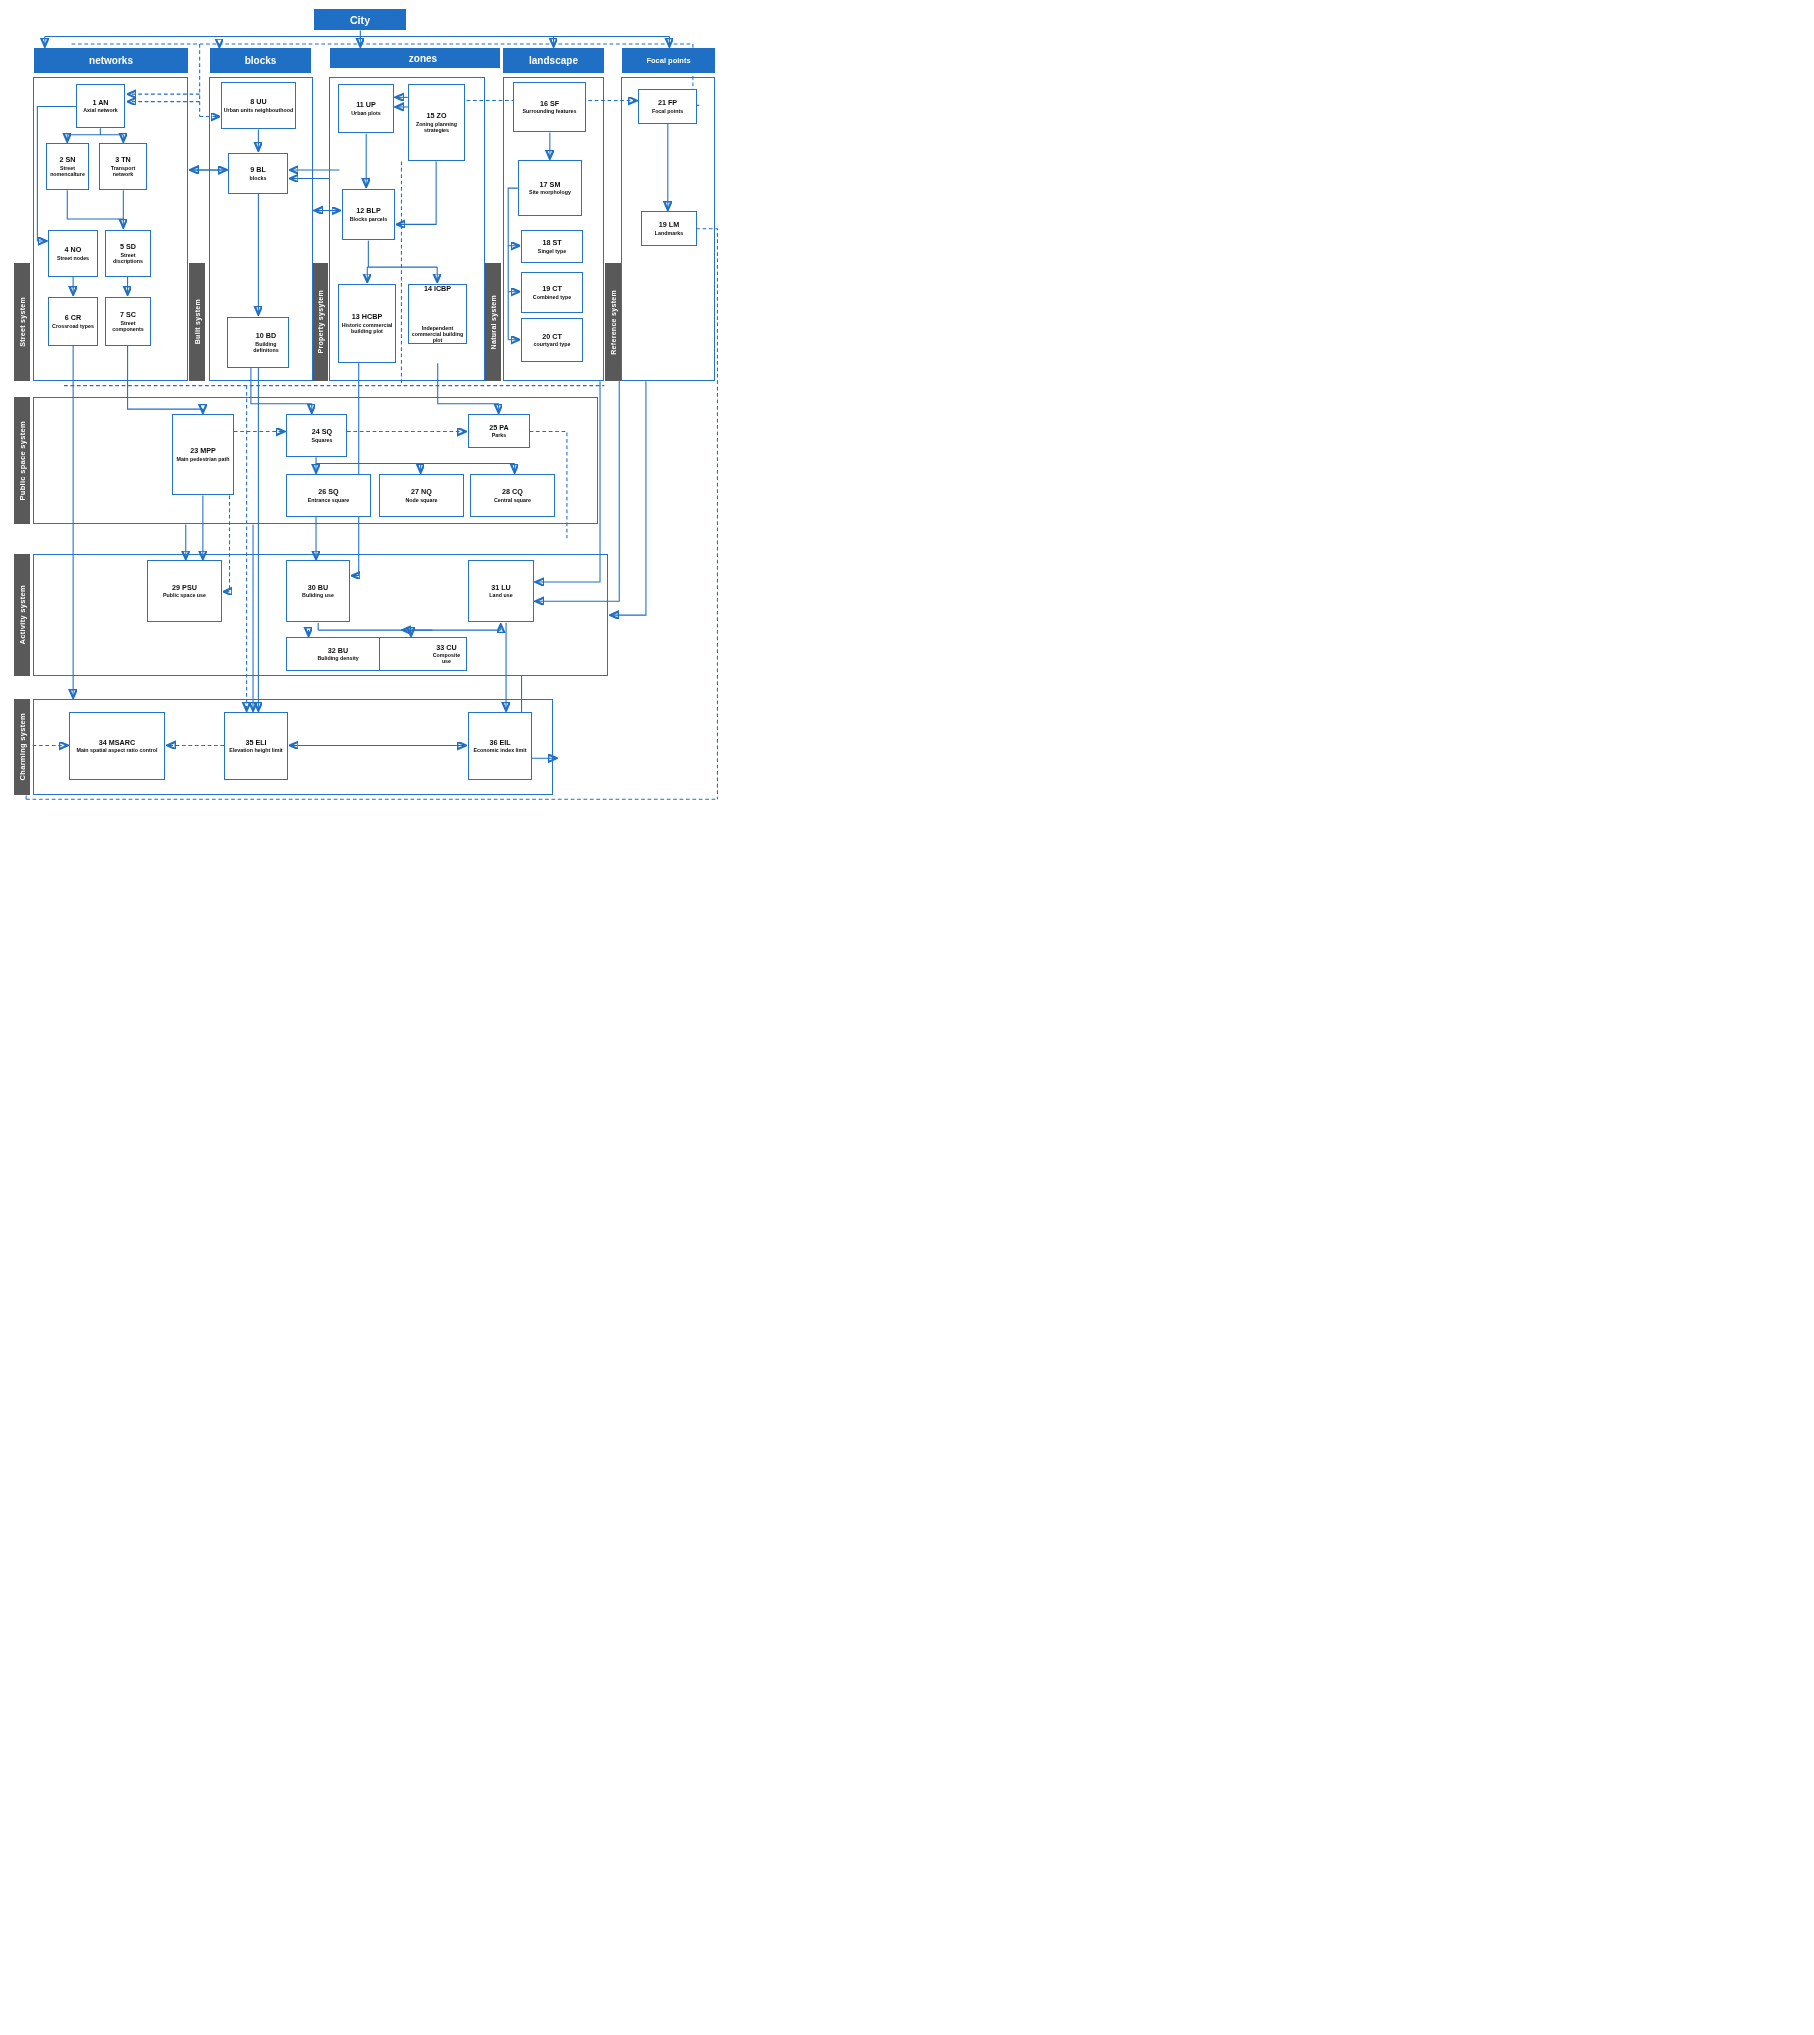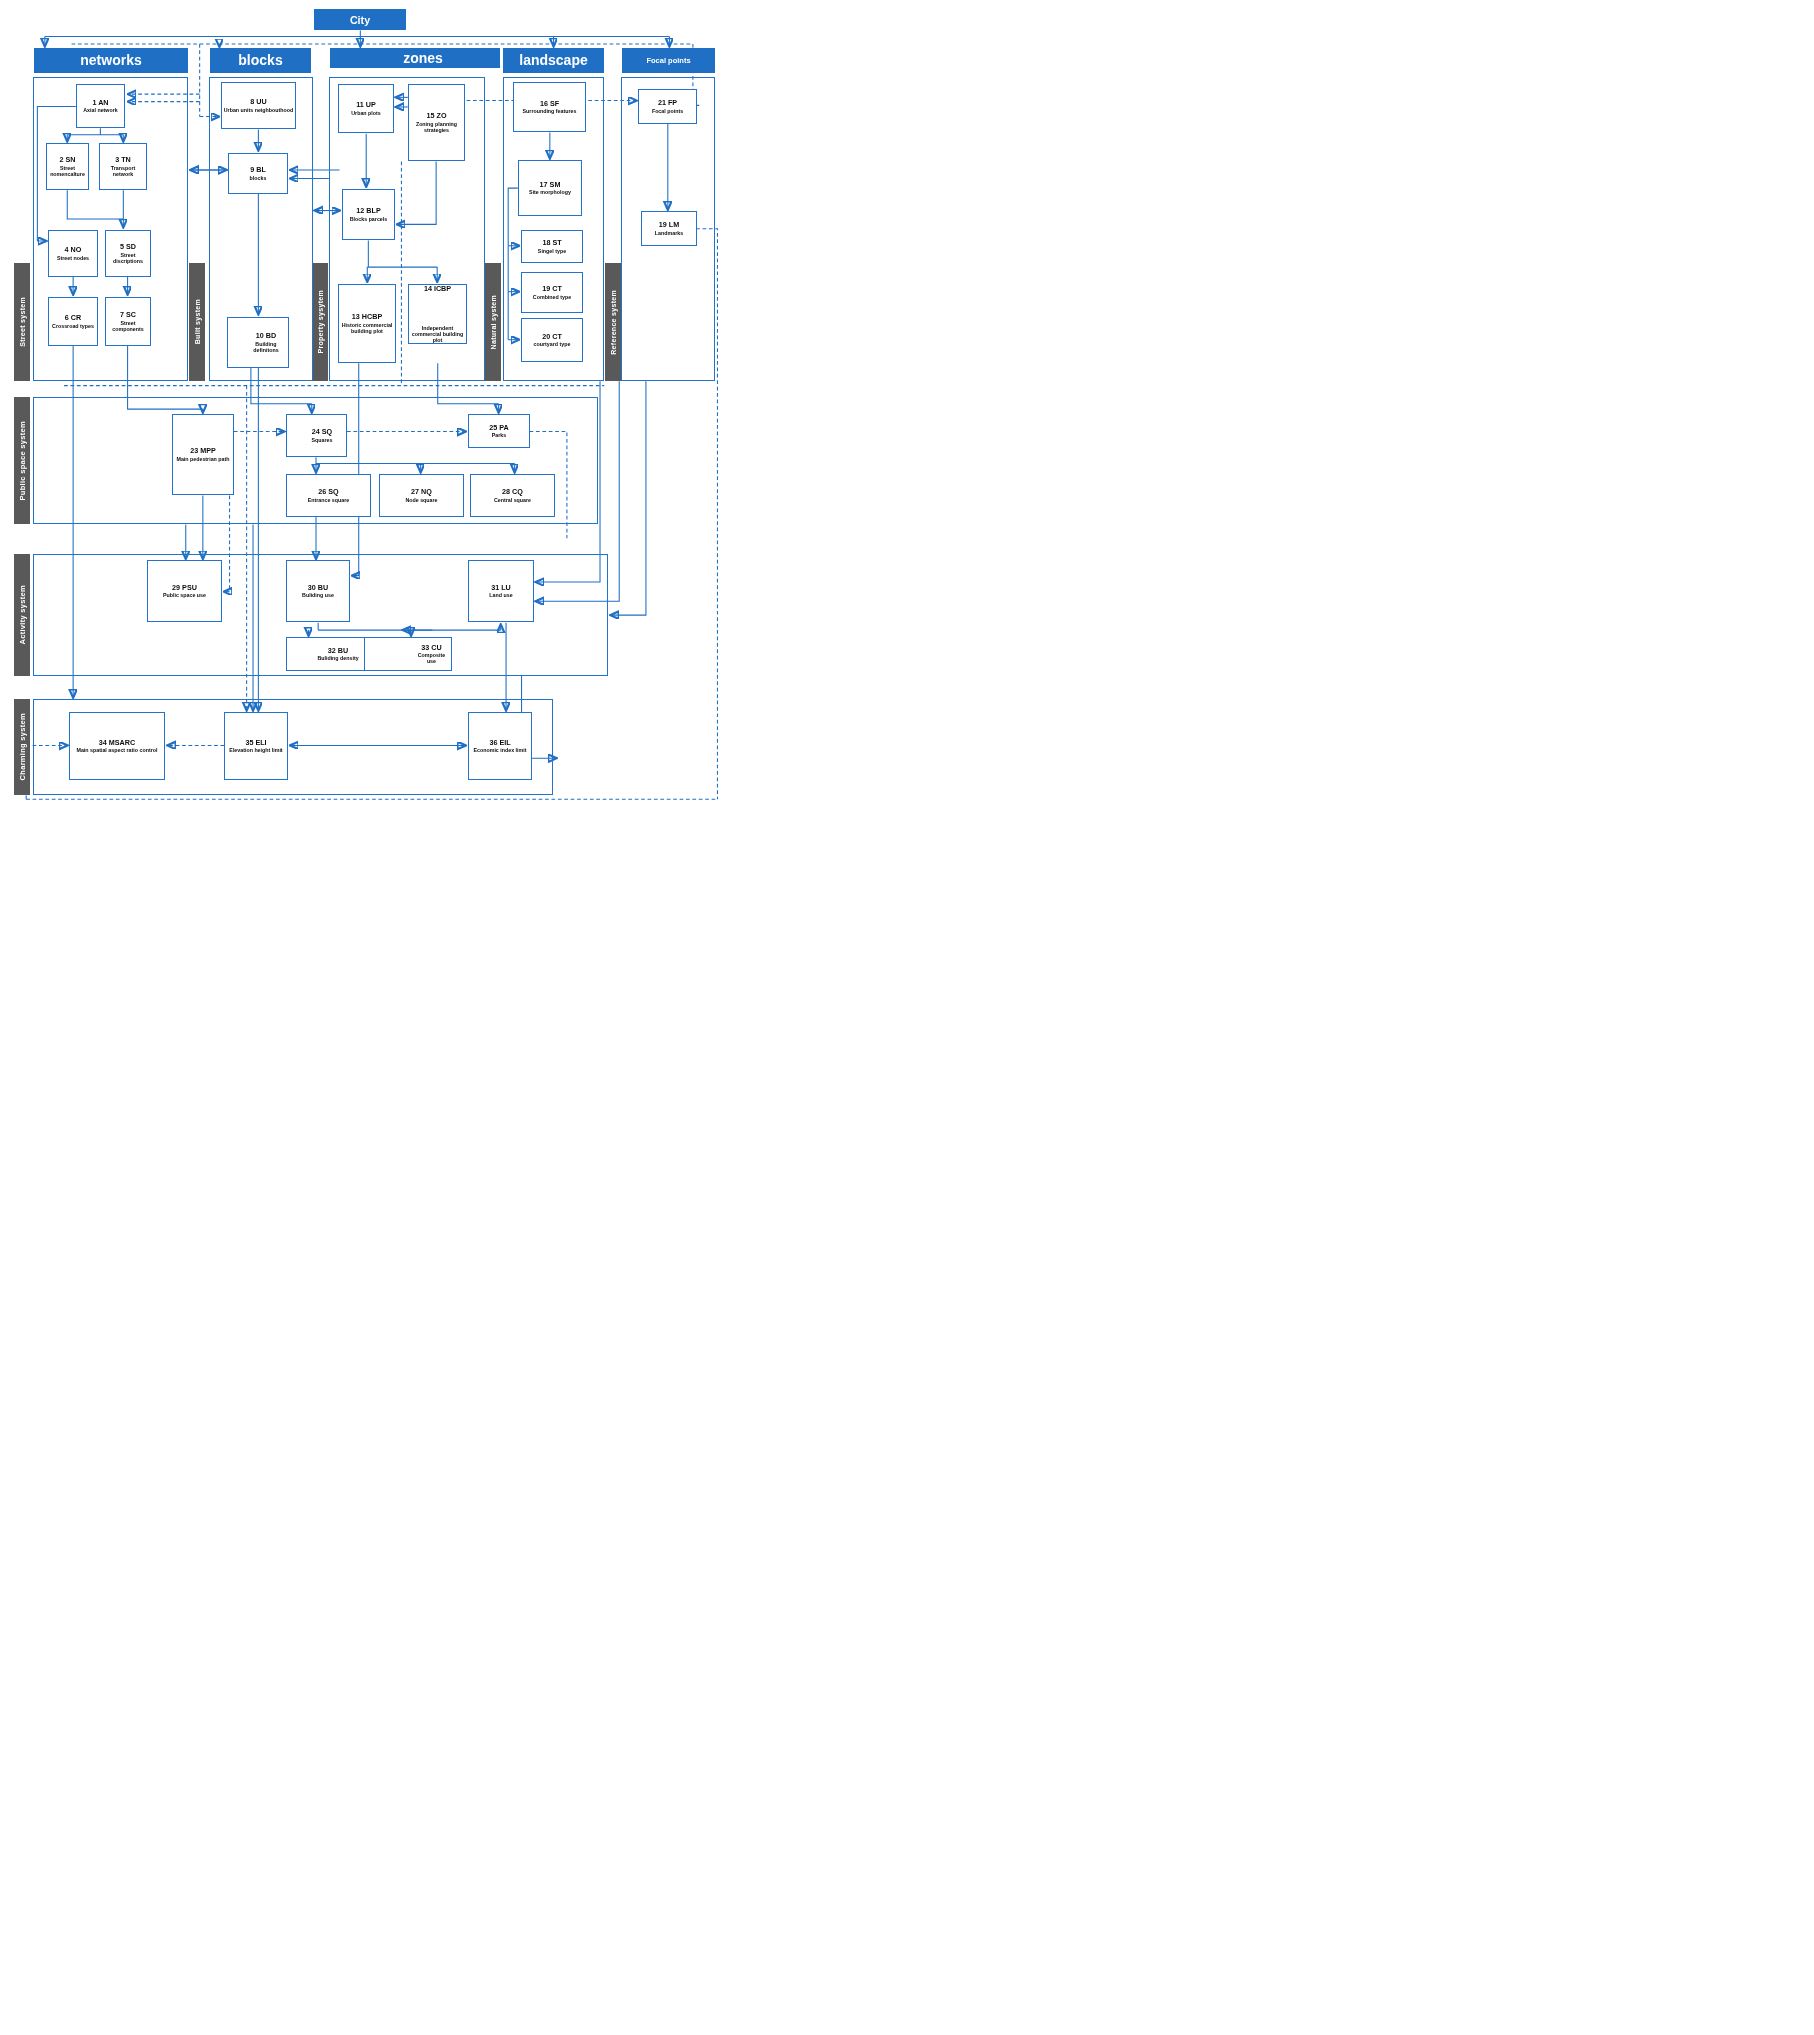--- a/index.html
+++ b/index.html
@@ -7,21 +7,21 @@
   #canvas { position:relative; width:726px; height:815px; background:#ffffff; overflow:hidden; }
 
   #wires { position:absolute; left:0; top:0; z-index:1; }
   #wires path { fill:none; stroke:#1f6fc5; stroke-width:2; }
   #wires path.d { stroke-dasharray:7 5; }
 
   .col, .band { position:absolute; border:1.6px solid #2273c9; box-sizing:border-box; z-index:2; background:transparent; }
 
   .hdr, .city { position:absolute; background:#1f6fc5; color:#ffffff; font-weight:bold;
     display:flex; align-items:center; justify-content:center; z-index:4; }
-  .hdr { font-size:14px; }
+  .hdr { font-size:10px; }
   .city { font-size:10.7px; }
 
   .vlabel { position:absolute; background:#595959; color:#ffffff; display:flex; align-items:center;
     justify-content:center; z-index:4; }
   .vlabel span { writing-mode:vertical-rl; transform:rotate(180deg); font-weight:bold; font-size:7px;
     letter-spacing:0.3px; white-space:nowrap; }
   .vlabel.big span { font-size:7.5px; }
 
   .box { position:absolute; background:#ffffff; border:1.6px solid #2273c9; box-sizing:border-box;
     display:flex; flex-direction:column; align-items:center; justify-content:center;
@@ -319,21 +319,21 @@
       <span class="lbl">Buliding use</span>
     </div>
   <div class="box" style="left:468px; top:560px; width:66px; height:62px;">
       <span class="code">31 LU</span>
       <span class="lbl">Land use</span>
     </div>
   <div class="box" style="left:286px; top:637px; width:104px; height:34px;">
       <span class="code">32 BU</span>
       <span class="lbl">Buliding density</span>
     </div>
-  <div class="box" style="left:364px; top:637px; width:88px; height:34px;padding-left:48px;">
+  <div class="box" style="left:379px; top:637px; width:88px; height:34px;padding-left:48px;">
       <span class="code">33 CU</span>
       <span class="lbl">Composite use</span>
     </div>
 
   <div class="box" style="left:69px; top:712px; width:96px; height:68px;">
       <span class="code">34 MSARC</span>
       <span class="lbl">Main spatial aspect ratio control</span>
     </div>
   <div class="box" style="left:224px; top:712px; width:64px; height:68px;">
       <span class="code">35 ELI</span>

